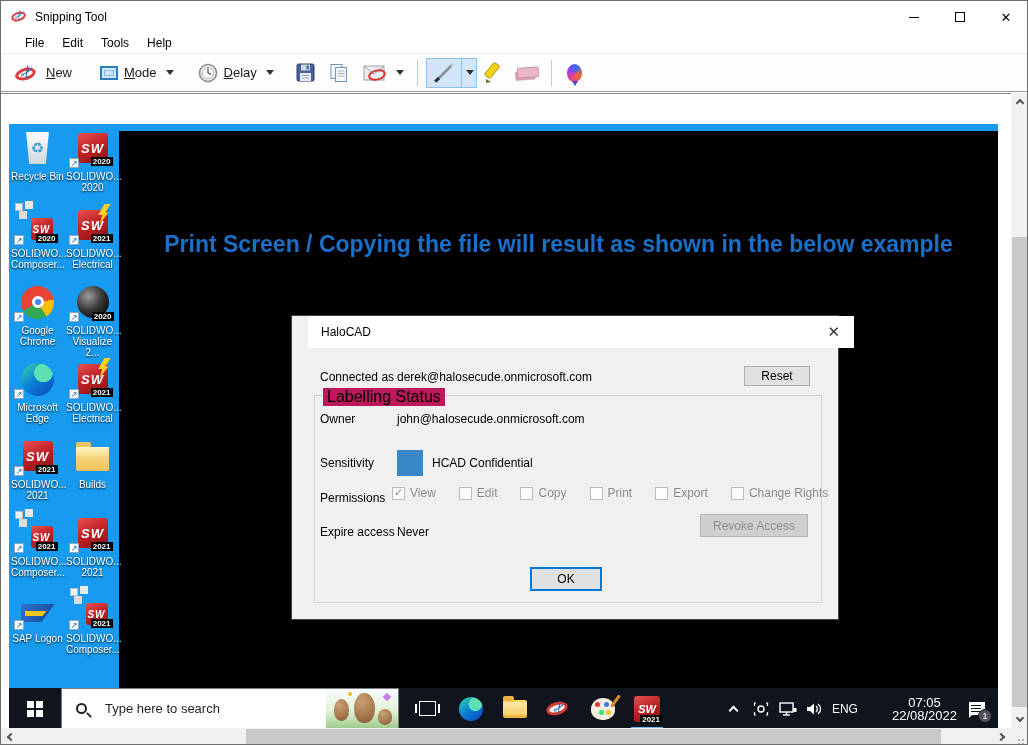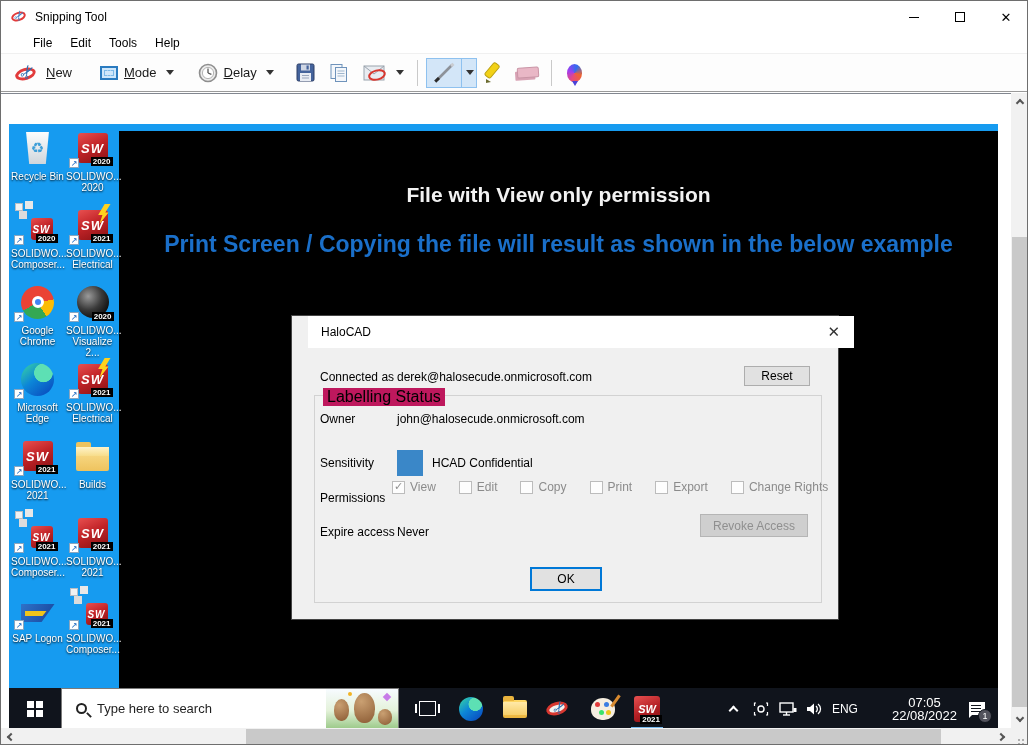--- a/index.html
+++ b/index.html
@@ -10,21 +10,21 @@
   .titlebar{position:absolute;left:0;top:0;width:1028px;height:32px;background:#fff;display:flex;align-items:center;}
   .app-ico{width:18px;height:16px;margin:0 6px 0 10px;position:relative;}
   .app-ico .ell{position:absolute;left:0;top:3px;width:15px;height:9px;border:2px solid #e23b3b;border-radius:50%;transform:rotate(-18deg);}
   .app-ico .sc{position:absolute;left:3px;top:-1px;color:#3d7ec4;font-size:13px;transform:rotate(-60deg);}
   .t-title{font-size:12px;color:#000;}
   .wincontrols{margin-left:auto;display:flex;height:32px;}
   .wc{width:46px;height:32px;display:flex;align-items:center;justify-content:center;color:#000;font-size:13px;}
   .wc .minbar{width:10px;height:0;border-top:1px solid #000;display:block;}
   .wc .maxbox{width:10px;height:10px;border:1px solid #000;display:block;}
 
-  .menubar{position:absolute;left:0;top:32px;width:1028px;height:20px;background:#fff;display:flex;align-items:center;padding-left:24px;gap:2px;}
+  .menubar{position:absolute;left:0;top:32px;width:1028px;height:20px;background:#fff;display:flex;align-items:center;padding-left:16px;gap:2px;}
   .menu-item{font-size:12px;color:#000;padding:2px 8px;}
 
   .toolbar{position:absolute;left:0;top:52px;width:1028px;height:39px;background:#fdfdfd;border-top:1px solid #f0f0f0;border-bottom:1px solid #9a9a9a;display:flex;align-items:center;padding-left:6px;}
   .tbtn{display:flex;align-items:center;gap:6px;padding:4px 7px;border-radius:2px;font-size:13px;color:#1a1a1a;}
   .tlabel{display:inline-block;}
   .tlabel::first-letter{text-decoration:underline;}
   .dd{width:0;height:0;border-left:4px solid transparent;border-right:4px solid transparent;border-top:5px solid #333;margin-left:3px;}
   .vsep{width:1px;height:26px;background:#c9c9c9;margin:0 6px;}
 
   .ico-new{width:26px;height:20px;position:relative;}
@@ -87,33 +87,33 @@
   .dlg-titlebar{position:absolute;left:16px;top:0;width:100%;height:32px;background:#fff;display:flex;align-items:center;}
   .dlg-title{margin-left:13px;font-size:12px;}
   .dlg-close{margin-left:auto;margin-right:14px;font-size:15px;color:#333;}
   .lbl{display:inline-block;width:77px;}
   .drow{position:absolute;left:28px;}
   .btn{background:#e1e1e1;border:1px solid #adadad;font-size:12px;color:#000;text-align:center;display:flex;align-items:center;justify-content:center;}
   .btn-reset{position:absolute;right:28px;top:50px;width:66px;height:20px;}
   .groupbox{position:absolute;left:22px;top:79px;width:508px;height:208px;border:1px solid #d2d2d2;}
   .grouplabel{position:absolute;left:8px;top:-8px;background:#be185d;padding:0 4px;font-size:16px;}
   .sensq{display:inline-block;width:26px;height:26px;vertical-align:middle;background:#3a87c8;}
-  .permrow{position:absolute;left:28px;top:164px;display:flex;gap:23px;align-items:flex-end;}
+  .permrow{position:absolute;left:28px;top:170px;display:flex;gap:23px;align-items:flex-end;}
   .cb{display:inline-flex;align-items:center;gap:5px;color:#8b8b8b;}
   .cb .box{width:13px;height:13px;border:1px solid #bcbcbc;background:#fdfdfd;position:relative;}
   .cb.checked .box::after{content:"\2713";position:absolute;left:1px;top:-2px;font-size:11px;color:#8f8f8f;}
   .btn-revoke{position:absolute;right:30px;top:198px;width:108px;height:23px;background:#cfcfcf;border:1px solid #b5b5b5;color:#8f8f8f;}
   .btn-ok{position:absolute;left:238px;top:251px;width:72px;height:24px;border:2px solid #0078d7;}
 
   
   .tb{position:absolute;left:0;top:564px;width:989px;height:41px;background:#10141c;display:flex;align-items:stretch;color:#fff;}
   .start{width:52px;display:flex;align-items:center;justify-content:center;}
   .winlogo{width:16px;height:16px;display:grid;grid-template-columns:7px 7px;grid-template-rows:7px 7px;gap:2px;}
   .winlogo i{background:#fff;}
-  .searchbox{width:338px;background:#fff;color:#1f1f1f;display:flex;align-items:center;position:relative;border:1px solid #7a7a7a;}
+  .searchbox{width:338px;background:#fff;color:#1f1f1f;display:flex;align-items:center;position:relative;border:1px solid #7a7a7a;gap:8px;}
   .mag{width:11px;height:11px;border:2px solid #222;border-radius:50%;position:relative;margin:0 10px 0 14px;}
   .mag::after{content:"";position:absolute;left:8px;top:9px;width:6px;height:2px;background:#222;transform:rotate(45deg);}
   .searchtext{font-size:13px;}
   .owls{position:absolute;right:0;top:0;width:72px;height:100%;background:linear-gradient(180deg,#f7fbff 0%,#e4f2da 55%,#9ecb8c 100%);overflow:hidden;}
   .owl{position:absolute;background:radial-gradient(circle at 35% 28%,#caa072,#8a5a33);border-radius:50% 50% 46% 46%;}
   .owl.o1{left:8px;top:10px;width:15px;height:22px;}
   .owl.o2{left:28px;top:4px;width:21px;height:30px;}
   .owl.o3{left:52px;top:20px;width:14px;height:16px;}
   .spark1{position:absolute;left:58px;top:5px;width:6px;height:6px;background:#c77be8;transform:rotate(45deg);}
   .spark2{position:absolute;left:22px;top:3px;width:4px;height:4px;background:#f2b424;border-radius:50%;}
@@ -251,21 +251,20 @@
     <span class="vsep"></span>
     <div class="plainbtn">
         <span class="balloon"></span>
       </div>
   </div>
 
   <div class="view" style="border-top:1px solid #828790;">
     <div class="shot">
 
       <div class="blackwin">
-        <div class="h-white">File with View only permission</div>
         <div class="h-blue">Print Screen / Copying the file will result as shown in the below example</div>
       </div>
 
       <div class="dgrid">
         <div class="dcell">
           <div class="art">
               <span class="bin">♻</span>
             </div>
           <div class="dlabel">Recycle Bin</div>
         </div>

